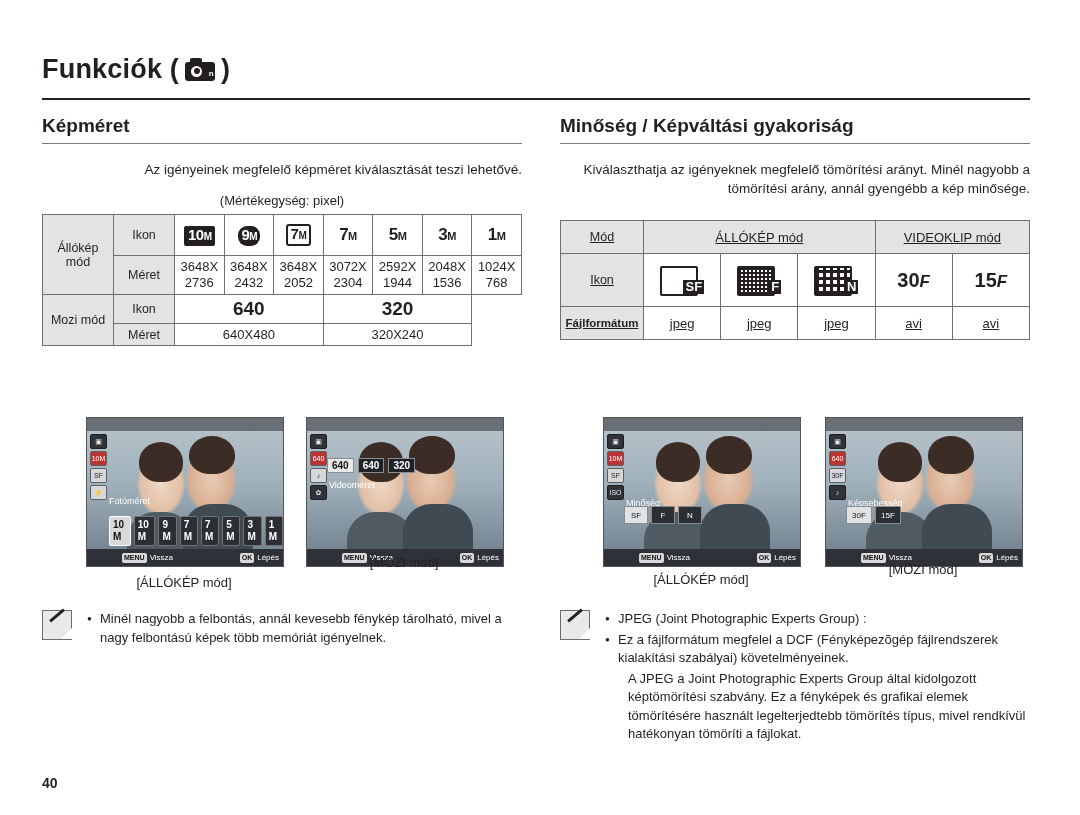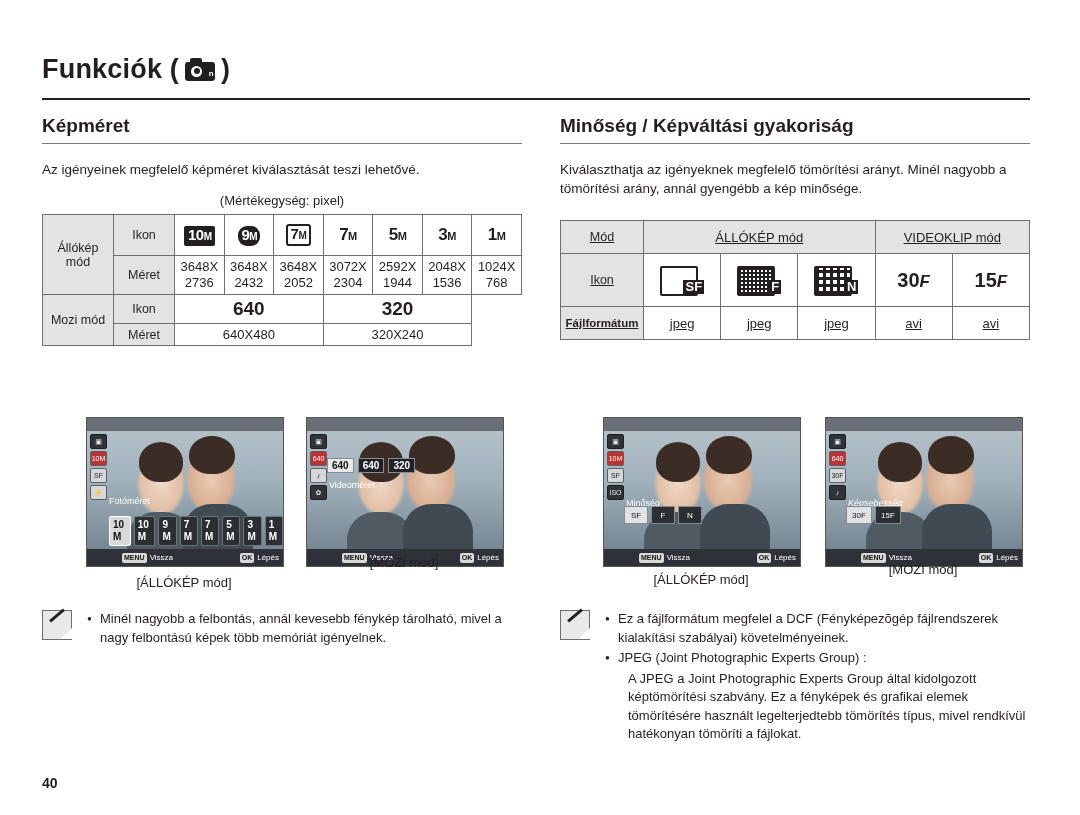--- a/index.html
+++ b/index.html
@@ -107,20 +107,21 @@
   .sec-rule {
     height: 1px;
     background: #7d7d7d;
     margin-bottom: 16px;
   }
   .para {
     font-size: 13.5px;
     line-height: 19px;
     color: #231f20;
     margin: 0;
+    text-align: right;
   }
   .unit-line {
     font-size: 13px;
     text-align: center;
     margin-top: 14px;
     margin-bottom: 6px;
   }
 
   
   table.spec {
@@ -692,21 +693,21 @@
       <div class="bodyB"></div>
     <div class="topbar"></div>
     <div class="left-icons">
       <div class="sq-icon dark">▣</div>
       <div class="sq-icon red">
           <span>640</span>
         </div>
       <div class="sq-icon">30F</div>
       <div class="sq-icon dark">♪</div>
     </div>
-    <div class="row-label" style="top:80px;font-style:italic;">Képsebesség</div>
+    <div class="row-label" style="top:80px;">Képsebesség</div>
     <div class="menu-grid" style="top:88px; grid-template-columns: repeat(2, 26px);">
       <div class="mg-cell sel">30F</div>
       <div class="mg-cell">15F</div>
     </div>
     <div class="botbar">
       <span class="btn-chip">
         <span class="chip-box">MENU</span>
         <span>Vissza</span>
       </span>
       <span class="btn-chip" style="margin-left:auto;">
@@ -718,21 +719,21 @@
   <div class="caption" style="left:825px; top:562px; width:196px;">[MOZI mód]</div>
 
   <div class="note" style="left:560px; top:610px; width:470px;">
     <div class="note-icon">
       <span class="pg"></span>
         <span class="pen"></span>
         <span class="fold"></span>
     </div>
     <div class="note-body">
       <ul>
+        <li class="bul">JPEG (Joint Photographic Experts Group) :</li>
         <li class="bul">Ez a fájlformátum megfelel a DCF (Fényképezõgép fájlrendszerek kialakítási szabályai) követelményeinek.</li>
-        <li class="bul">JPEG (Joint Photographic Experts Group) :</li>
         <li class="plain">A JPEG a Joint Photographic Experts Group által kidolgozott képtömörítési szabvány. Ez a fényképek és grafikai elemek tömörítésére használt legelterjedtebb tömörítés típus, mivel rendkívül hatékonyan tömöríti a fájlokat.</li>
       </ul>
     </div>
   </div>
 
   <div class="page-num">40</div>
 </div>
 
 </body></html>

